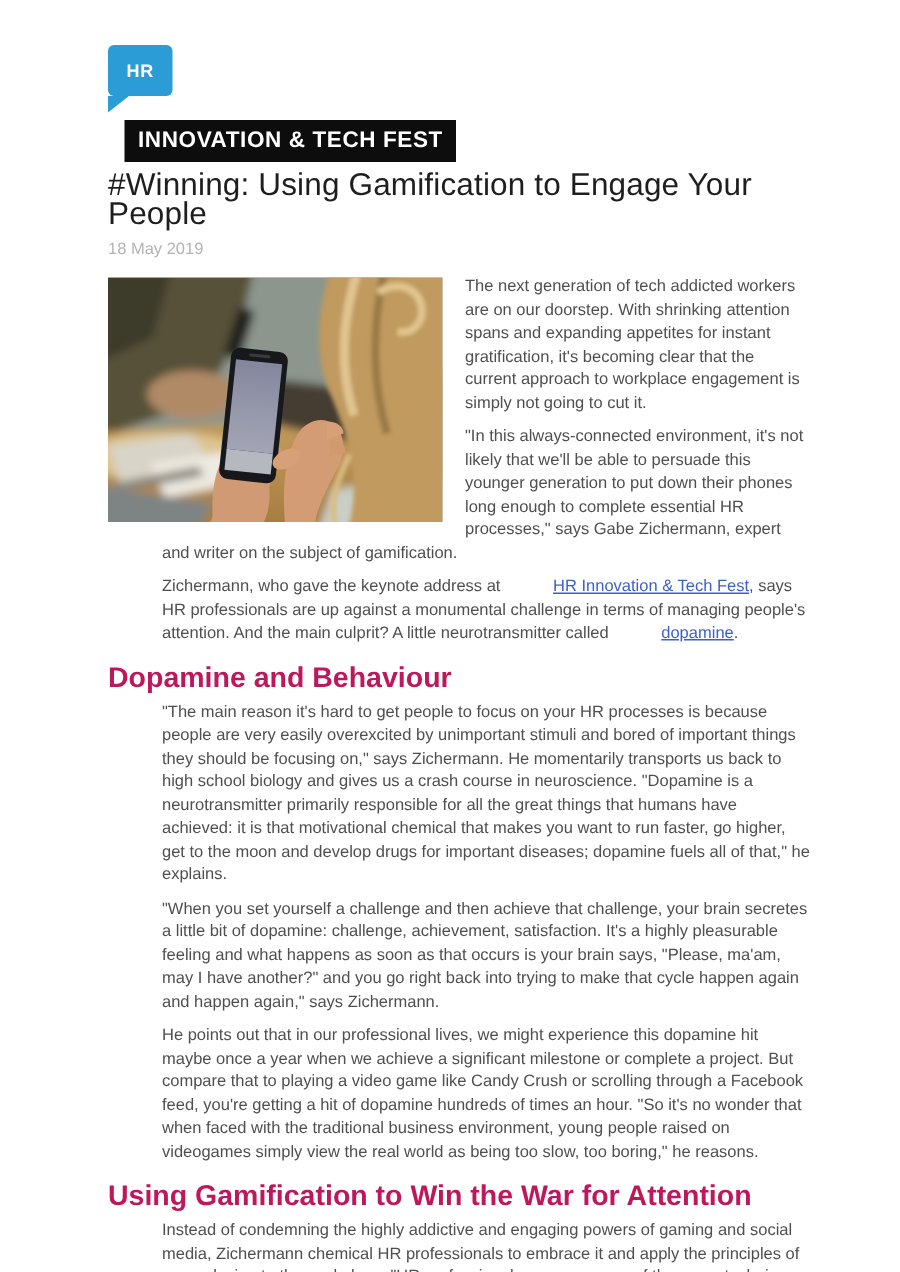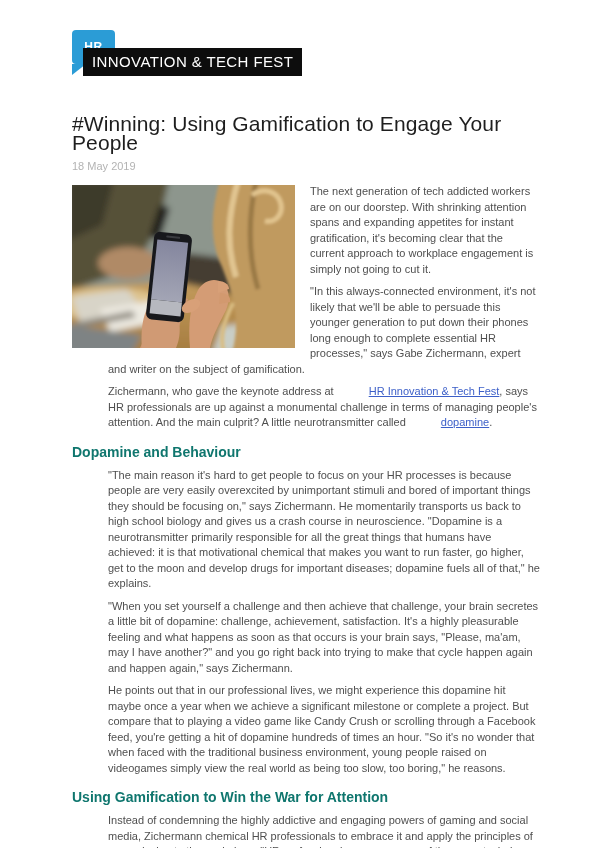--- a/index.html
+++ b/index.html
@@ -19,35 +19,35 @@
     position:absolute;left:0;top:0;width:43px;height:34px;
     background:#2b9cd6;border-radius:4px;
     display:flex;align-items:center;justify-content:center;
     color:#fff;font-weight:bold;font-size:12px;letter-spacing:.5px;
   }
   .logo-tail{
     position:absolute;left:0;top:34px;width:0;height:0;
     border-top:11px solid #2b9cd6;border-right:14px solid transparent;
   }
   .logo-bar{
-    position:absolute;left:11px;top:18px;
+    position:absolute;left:11px;top:50px;
     background:#0d0d0d;color:#ffffff;
-    font-weight:normal;font-size:15px;letter-spacing:.4px;
+    font-weight:bold;font-size:15px;letter-spacing:.4px;
     padding:5px 9px 6px 9px;white-space:nowrap;
   }
   
   h1.title{
     font-size:21px;line-height:19px;font-weight:normal;color:#1e1e1e;
     margin:24px 0 0 0;letter-spacing:.1px;
   }
   .date{margin-top:8px;font-size:11px;color:#b3b3b3;}
   
   .body{margin-top:12px;font-size:11px;line-height:15.5px;color:#4f4f4f;}
   .body p{margin:0 0 7px 0;padding-left:36px;}
-  .body h2{font-size:14px;line-height:17px;font-weight:bold;color:#0f766e;margin:13px 0 7px 0;}
+  .body h2{font-size:19px;line-height:17px;font-weight:bold;color:#be185d;margin:13px 0 7px 0;}
   a.doc-link{color:#3c5fc8;text-decoration:underline;cursor:pointer;margin-left:32px;}
   
   figure.photo{
     float:left;width:223px;height:163px;
     margin:1px 15px 8px 0;padding:0;
     overflow:hidden;background:#8d968d;
   }
   figure.photo svg{display:block;width:100%;height:100%;}
 </style>
 </head>

